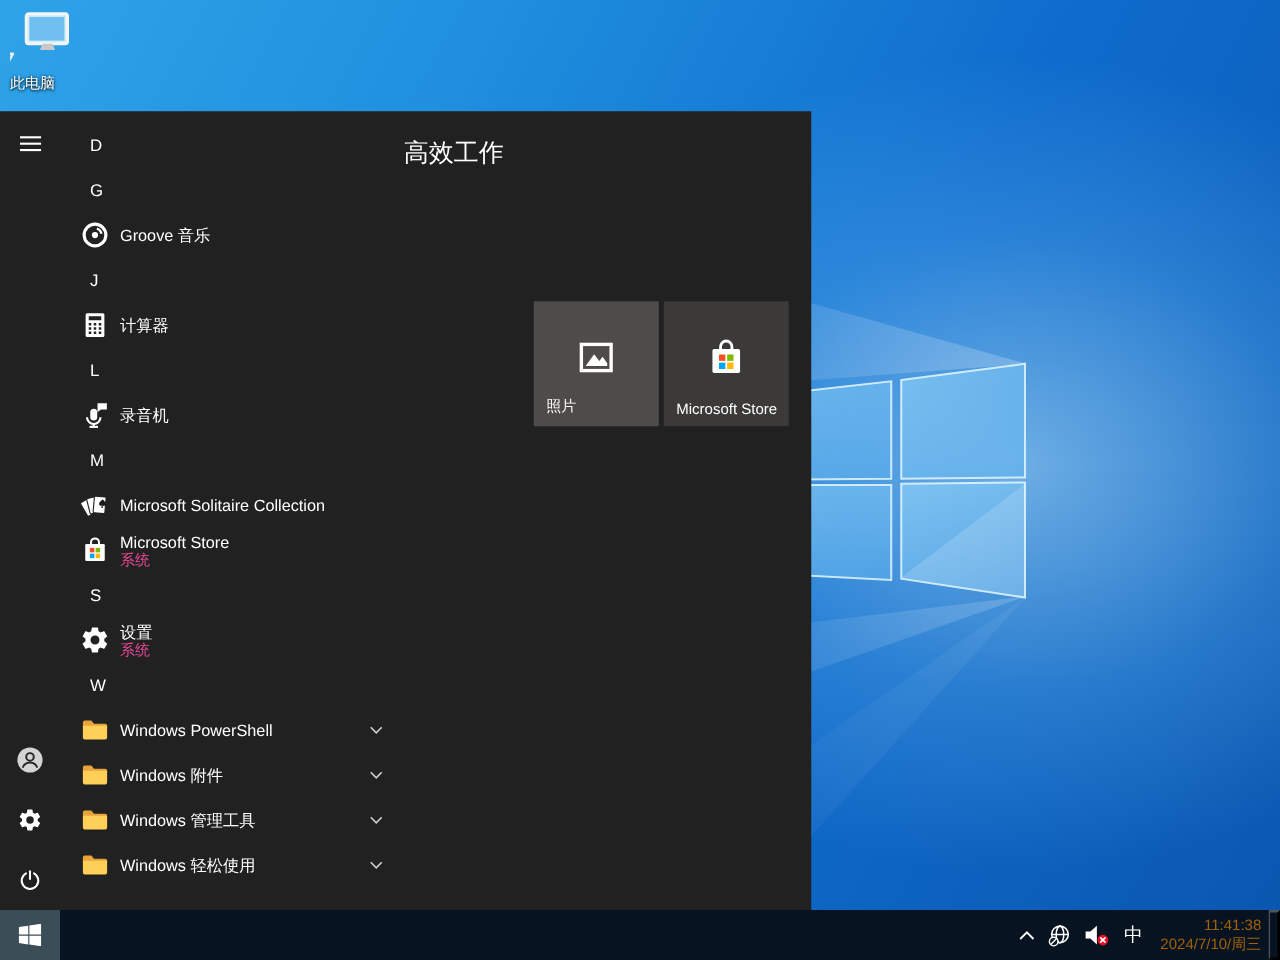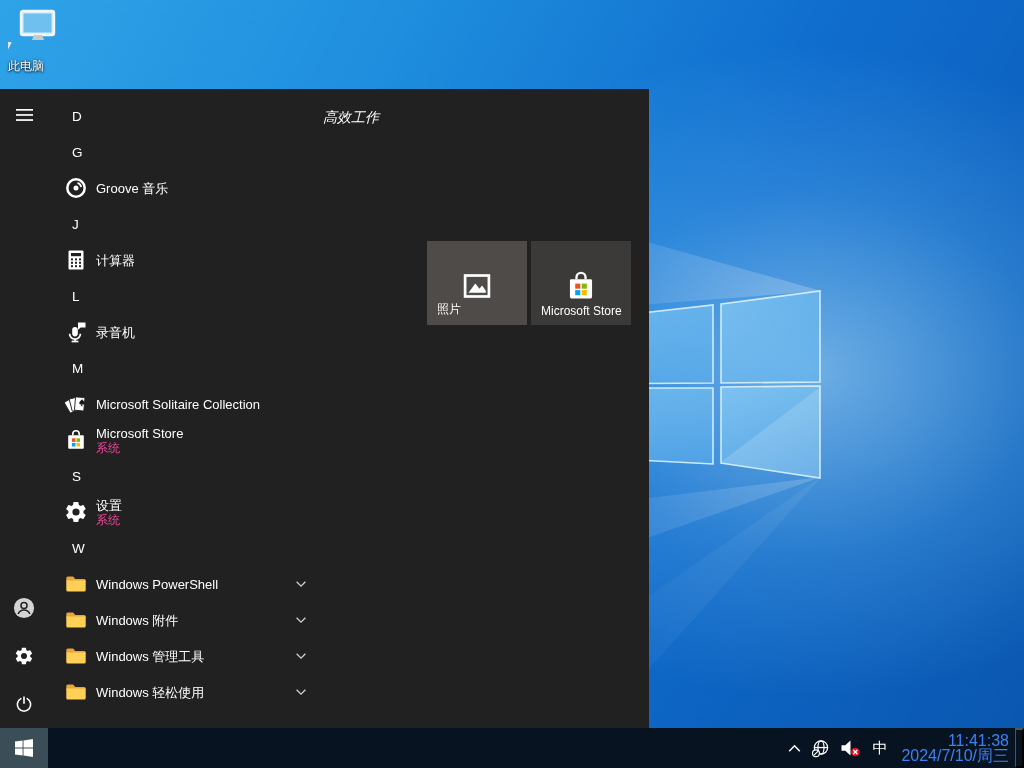--- a/index.html
+++ b/index.html
@@ -27,33 +27,33 @@
 
   .app-list{position:absolute;left:48px;top:9px;width:272px;}
   .row{height:36px;display:flex;align-items:center;position:relative;cursor:default;}
   .row .letter{padding-left:24px;font-size:13.5px;color:#fff;}
   .app-icon{position:absolute;left:16px;width:24px;height:24px;}
   .row .labels{margin-left:48px;display:flex;flex-direction:column;justify-content:center;}
   .row .label{font-size:13px;color:#fff;line-height:15px;white-space:nowrap;}
   .row .sub{font-size:12px;color:#ec4899;line-height:14px;}
   .row .chev{position:absolute;right:12px;width:14px;height:14px;}
 
-  .group-title{position:absolute;left:323px;top:20px;font-size:14px;color:#fff;cursor:default;font-style:italic;}
+  .group-title{position:absolute;left:323px;top:20px;font-size:20px;color:#fff;cursor:default;}
   .tile-grid{position:absolute;left:427px;top:152px;display:flex;gap:4px;}
-  .tile{width:100px;height:84px;position:relative;cursor:pointer;}
+  .tile{width:100px;height:100px;position:relative;cursor:pointer;}
   .tile .t-icon{position:absolute;left:50%;top:28px;transform:translateX(-50%);}
   .tile .t-label{position:absolute;left:10px;bottom:7px;font-size:12px;color:#fff;white-space:nowrap;}
 
   
   .taskbar{position:absolute;left:0;top:728px;width:1024px;height:40px;background:#071320;z-index:10;display:flex;align-items:center;}
   .start-btn{width:48px;height:40px;border:0;background:#3b4d56;display:flex;align-items:center;justify-content:center;cursor:pointer;padding:0;}
   .tray{position:absolute;right:0;top:0;height:40px;display:flex;align-items:center;}
   .tray-btn{background:transparent;border:0;padding:0;margin:0 5px;display:flex;align-items:center;justify-content:center;cursor:pointer;height:40px;}
   .ime{color:#fff;font-size:15px;margin:0 6px;}
-  .clock{margin:0 6px 0 8px;text-align:right;color:#3b82f6;font-size:16px;line-height:15px;cursor:default;}
+  .clock{margin:0 6px 0 8px;text-align:right;color:#a16207;font-size:12px;line-height:15px;cursor:default;}
   .show-desktop{width:9px;height:40px;border-left:1px solid rgba(255,255,255,.28);background:transparent;padding:0;margin:0;cursor:pointer;}
 </style>
 </head>
 <body>
 
 <div class="screen">
 
   <svg class="wallpaper-logo" width="1024" height="768" viewBox="0 0 1024 768">
     <defs>
       <linearGradient id="paneG" x1="0" y1="0" x2="1" y2="1">

